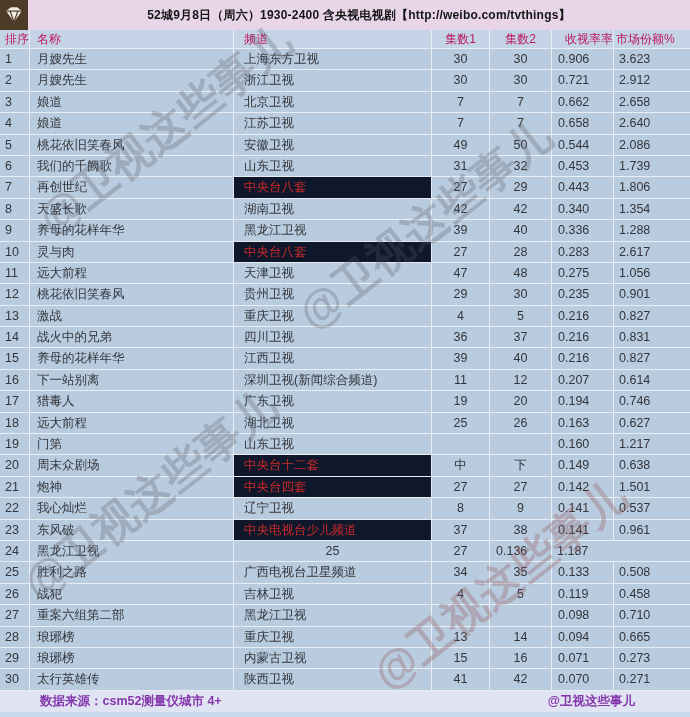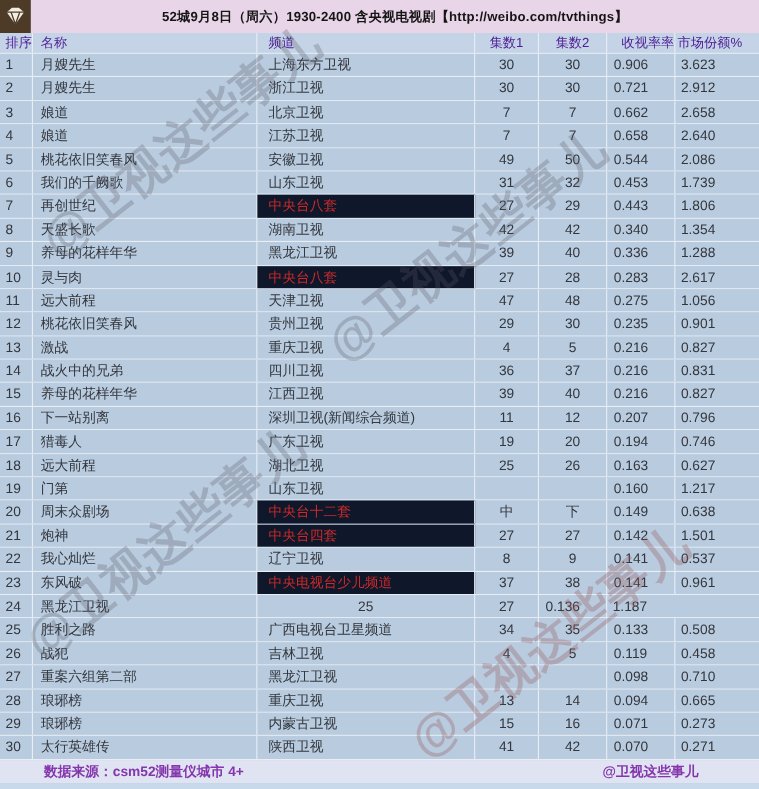--- a/index.html
+++ b/index.html
@@ -8,21 +8,21 @@
 
   
   .titlebar { display:flex; height:30px; background:#e9d5e8; align-items:stretch; }
   .logo { width:28px; height:30px; background:#4d3b28; display:flex; align-items:center; justify-content:center; flex:0 0 28px; }
   .title { flex:1; text-align:center; font-size:12px; font-weight:bold; color:#151515; line-height:30px; letter-spacing:0.2px; }
 
   
   .trow { display:grid; grid-template-columns:30px 204px 198px 58px 62px 62px 76px; height:21.4px; background:#b8cbdf; border-bottom:1px solid #e9eef5; }
   .thead { height:19px; background:#c4d3e6; }
   .cell { font-size:12.5px; color:#33363c; line-height:20.4px; border-right:1px solid #e9eef5; overflow:hidden; white-space:nowrap; }
-  .thead .cell { line-height:18px; font-size:12px; color:#4c1d95; }
+  .thead .cell { line-height:18px; font-size:12px; color:#be185d; }
   .cell:last-child { border-right:none; }
   .c-rank { padding-left:5px; }
   .c-name { padding-left:7px; }
   .c-chan { padding-left:10px; }
   .c-ep { text-align:center; }
   .c-rate { padding-left:6px; }
   .c-share { padding-left:5px; }
   .thead .c-rate { padding-left:1px;margin-left:12px; }
   .thead .c-share { padding-left:2px; }
   .cctv { background:#0f172a; color:#cc2a2a; }
@@ -205,21 +205,21 @@
           <div class="cell c-rate">0.216</div>
           <div class="cell c-share">0.827</div>
         </div>
         <div class="trow">
           <div class="cell c-rank">16</div>
           <div class="cell c-name">下一站别离</div>
           <div class="cell c-chan">深圳卫视(新闻综合频道)</div>
           <div class="cell c-ep">11</div>
           <div class="cell c-ep">12</div>
           <div class="cell c-rate">0.207</div>
-          <div class="cell c-share">0.796</div>
+          <div class="cell c-share">0.614</div>
         </div>
         <div class="trow">
           <div class="cell c-rank">17</div>
           <div class="cell c-name">猎毒人</div>
           <div class="cell c-chan">广东卫视</div>
           <div class="cell c-ep">19</div>
           <div class="cell c-ep">20</div>
           <div class="cell c-rate">0.194</div>
           <div class="cell c-share">0.746</div>
         </div>

